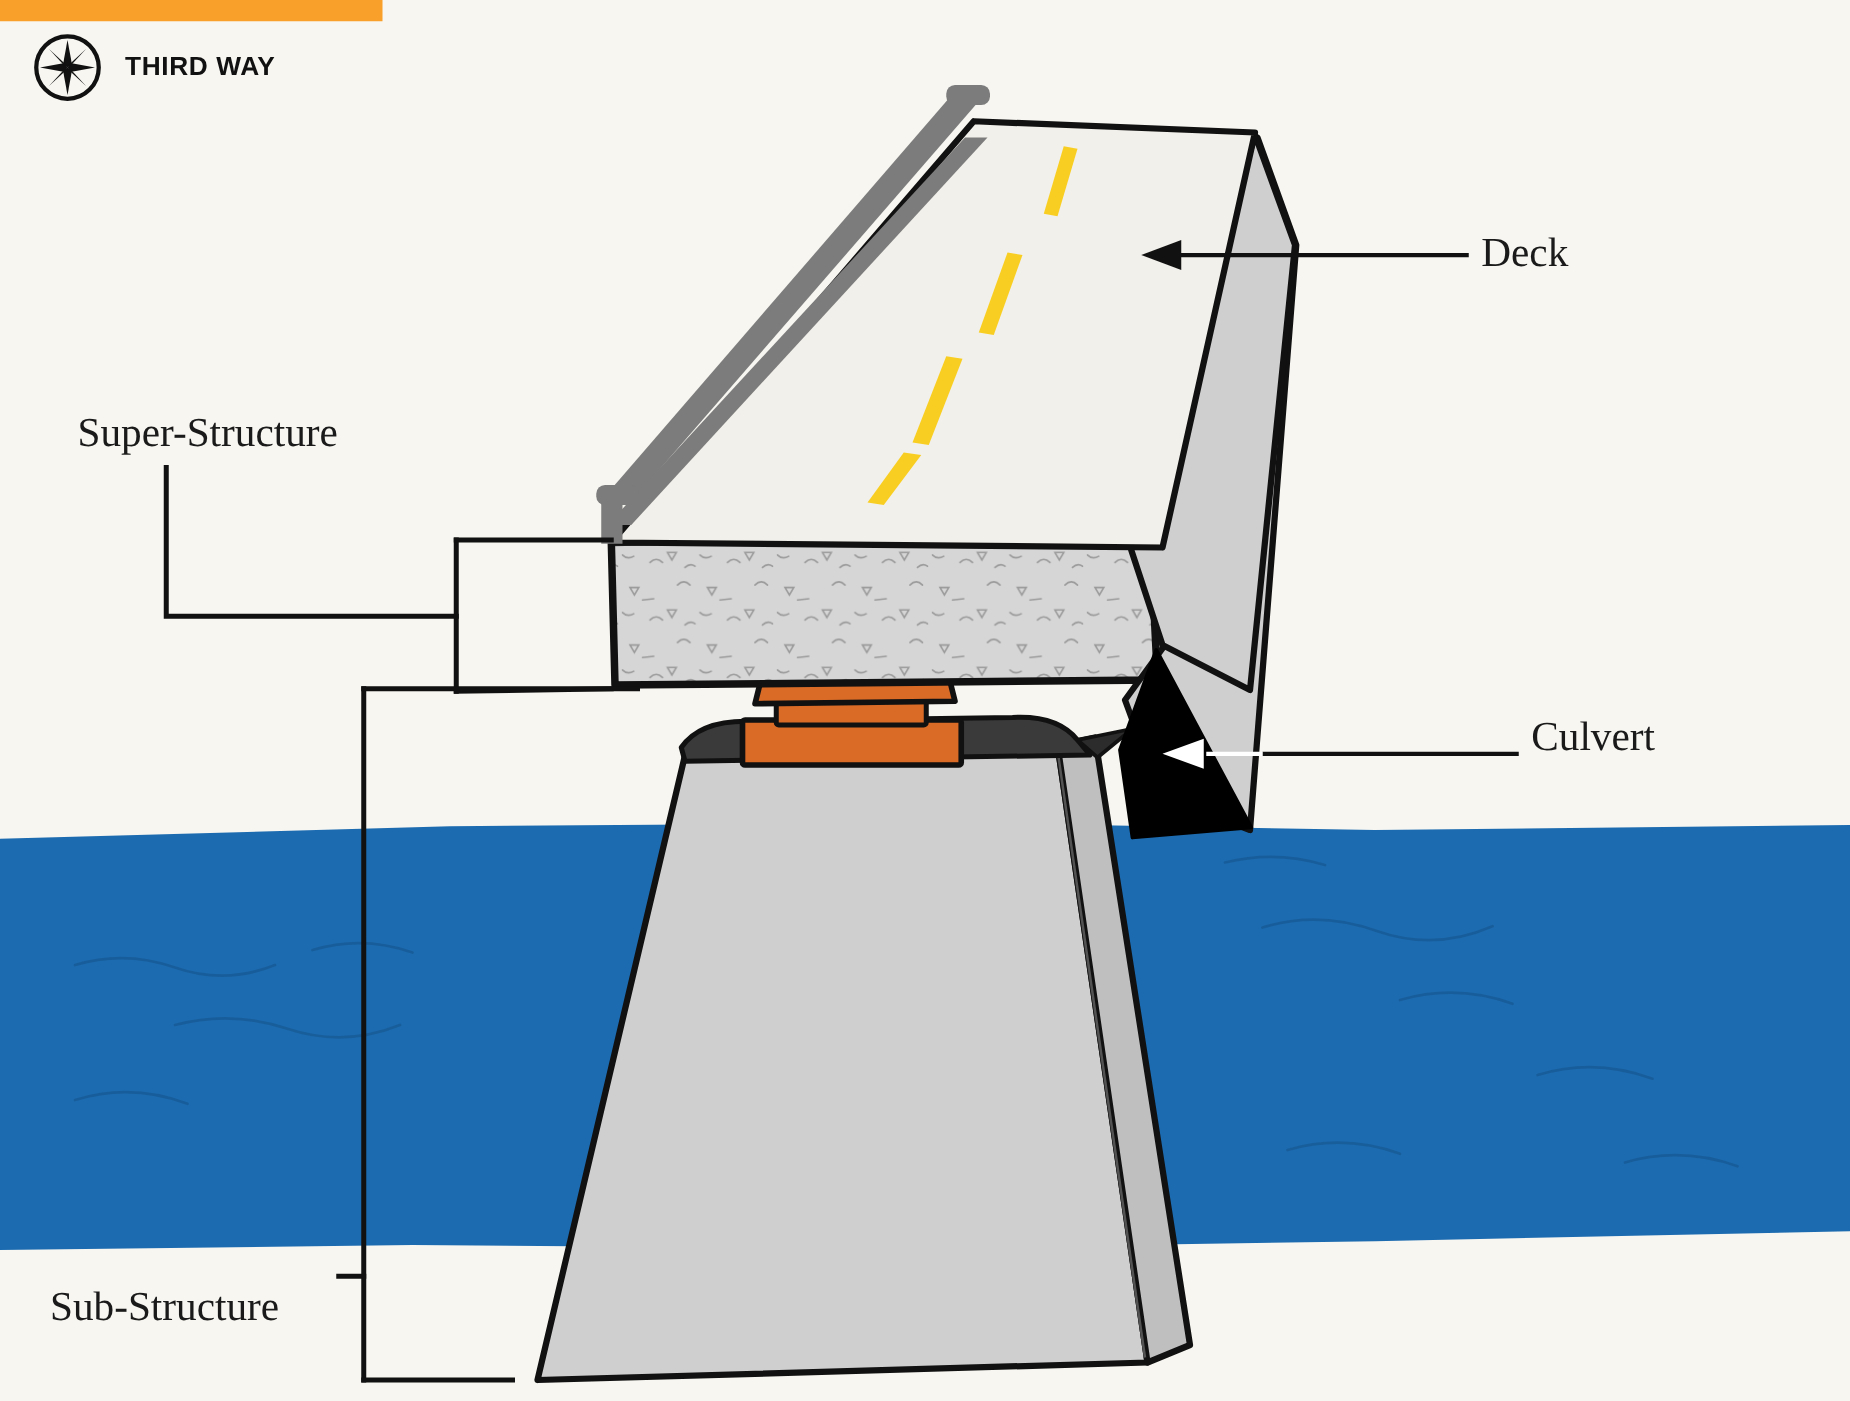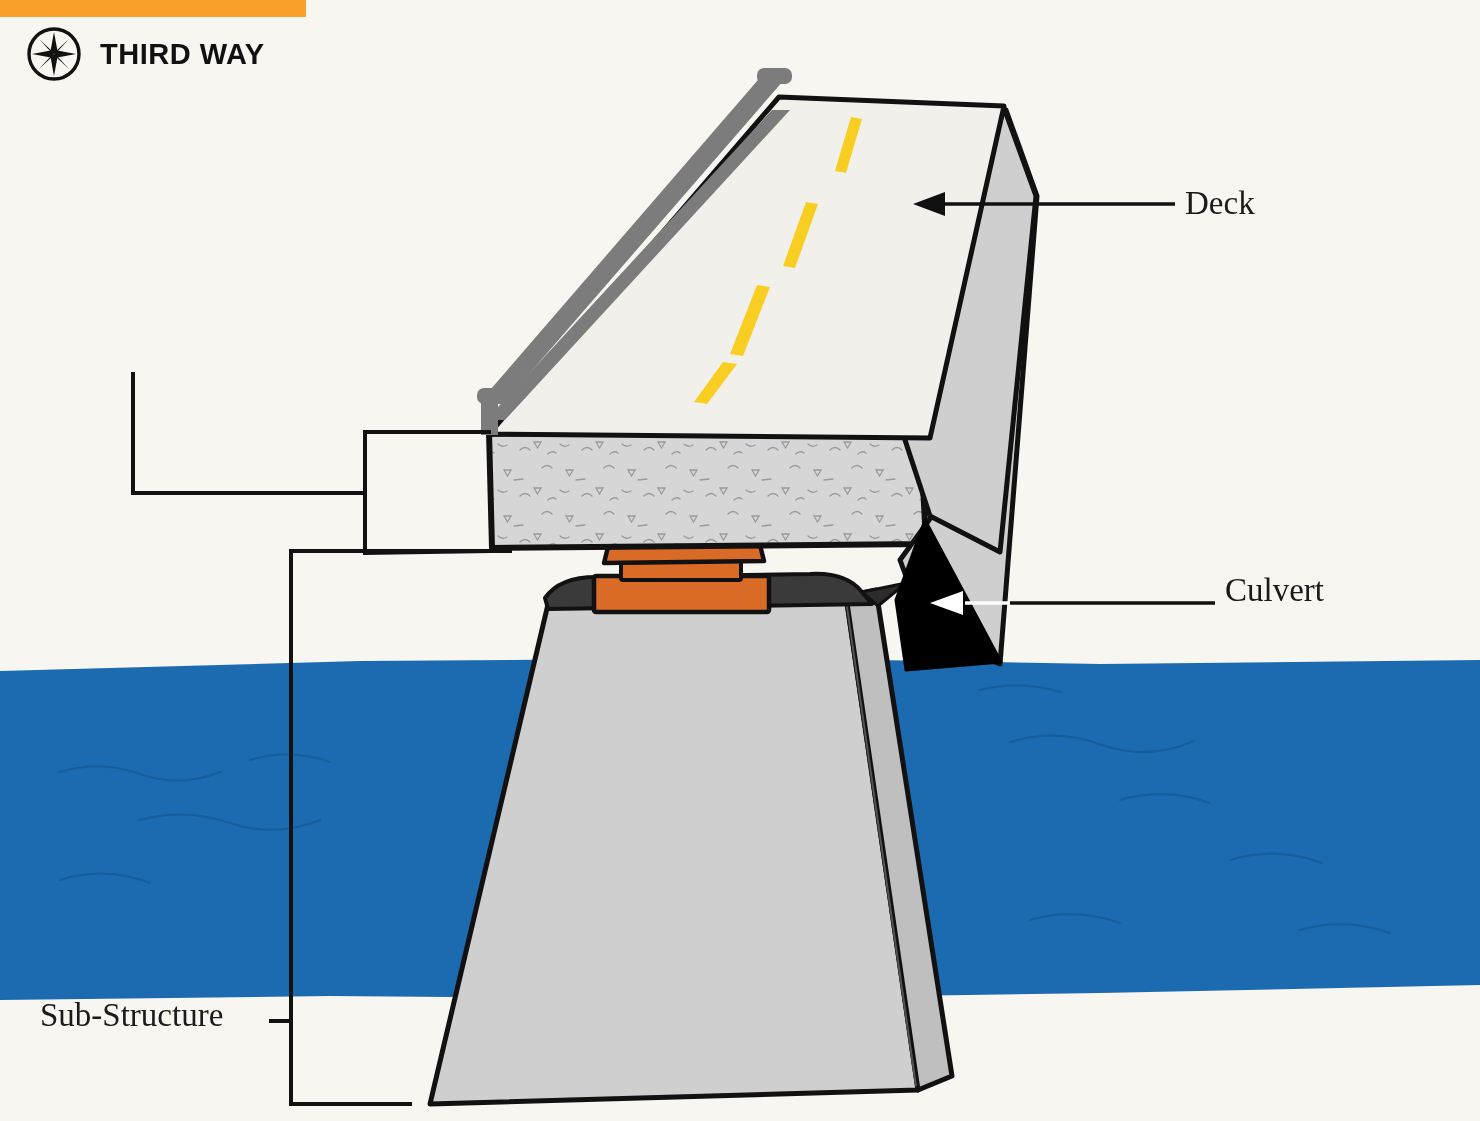--- a/index.html
+++ b/index.html
@@ -33,36 +33,36 @@
     position: absolute;
     left: 26px; top: 26px;
     display: flex;
     align-items: center;
     gap: 18px;
   }
   .logo-mark { width: 56px; height: 56px; display:block; }
   .logo-text {
     font-family: "Liberation Sans", sans-serif;
     font-weight: bold;
-    font-size: 29px;
+    font-size: 21px;
     letter-spacing: 0.5px;
     color: #111111;
     white-space: nowrap;
   }
   
   .label {
     position: absolute;
     color: #1a1a1a;
     font-family: "Liberation Serif", serif;
     font-size: 33px;
     white-space: nowrap;
     line-height: 1;
   }
   #label-super   { left: 62px;  top: 331px; }
-  #label-sub     { left: 40px;  top: 999px; }
+  #label-sub     { left: 40px;  top: 1030px; }
   #label-deck    { left: 1185px; top: 187px; text-align: right; }
   #label-culvert { left: 1225px; top: 574px; }
 </style>
 </head>
 <body>
 
 <div id="stage">
 
   <div class="brand-bar"></div>
 
@@ -205,20 +205,21 @@
       <polygon points="913,204 945,192 945,216" fill="#111111"></polygon>
     </g>
 
     <g>
       <path d="M1215 603 L1010 603" stroke="#111111" stroke-width="3.4" fill="none"></path>
       <path d="M1010 603 L965 603" stroke="#ffffff" stroke-width="3.4" fill="none"></path>
       <polygon points="930,603 963,591 963,615" fill="#ffffff"></polygon>
     </g>
   </svg>
 
+  <div class="label" id="label-super">Super-Structure</div>
 
   <div class="label" id="label-sub">Sub-Structure</div>
 
   <div class="label" id="label-deck">Deck</div>
 
   <div class="label" id="label-culvert">Culvert</div>
 
 </div>
 
 </body></html>

